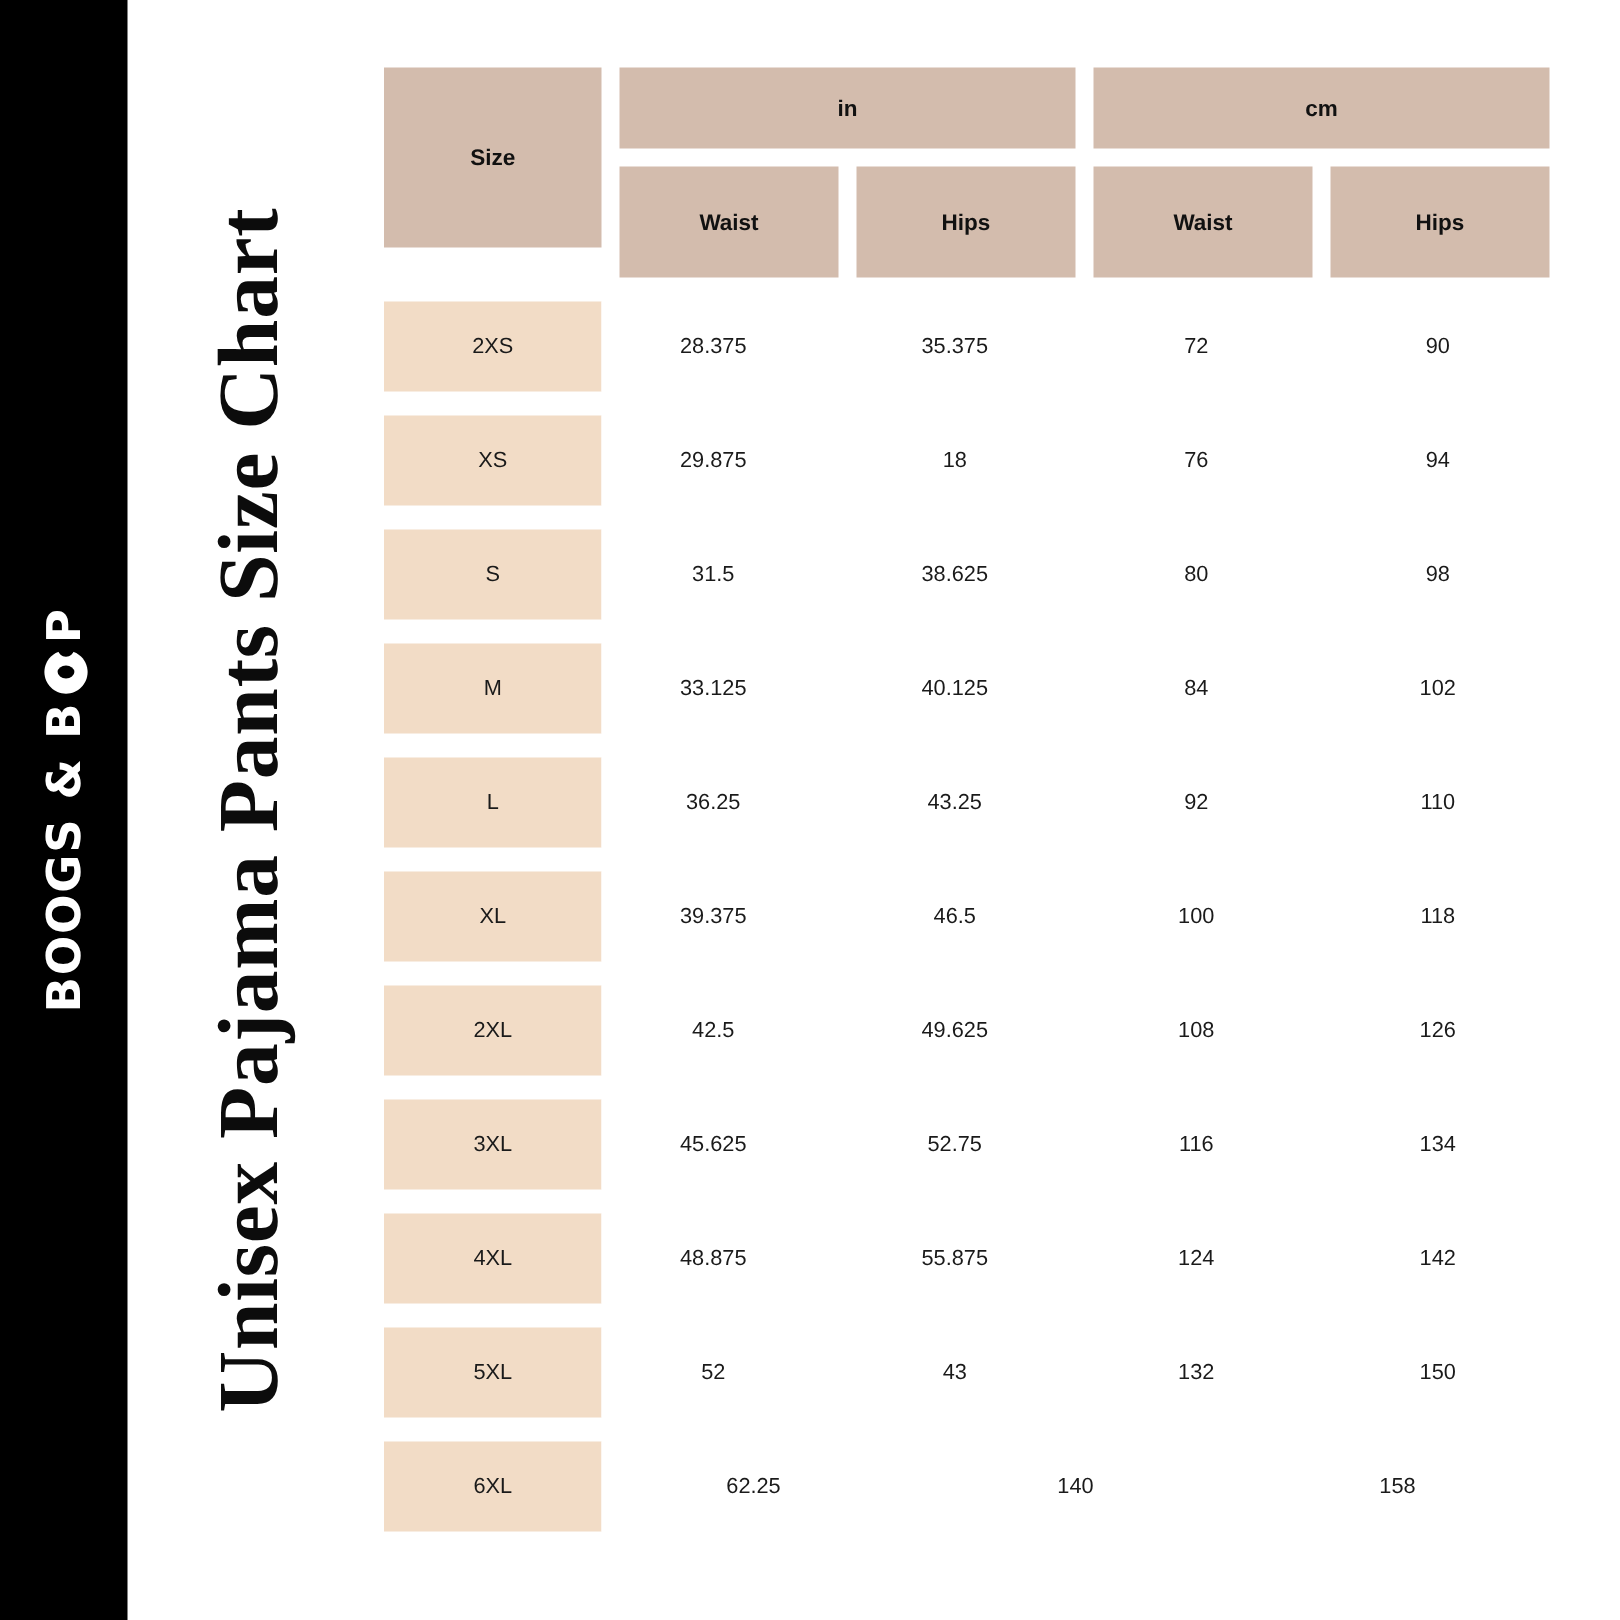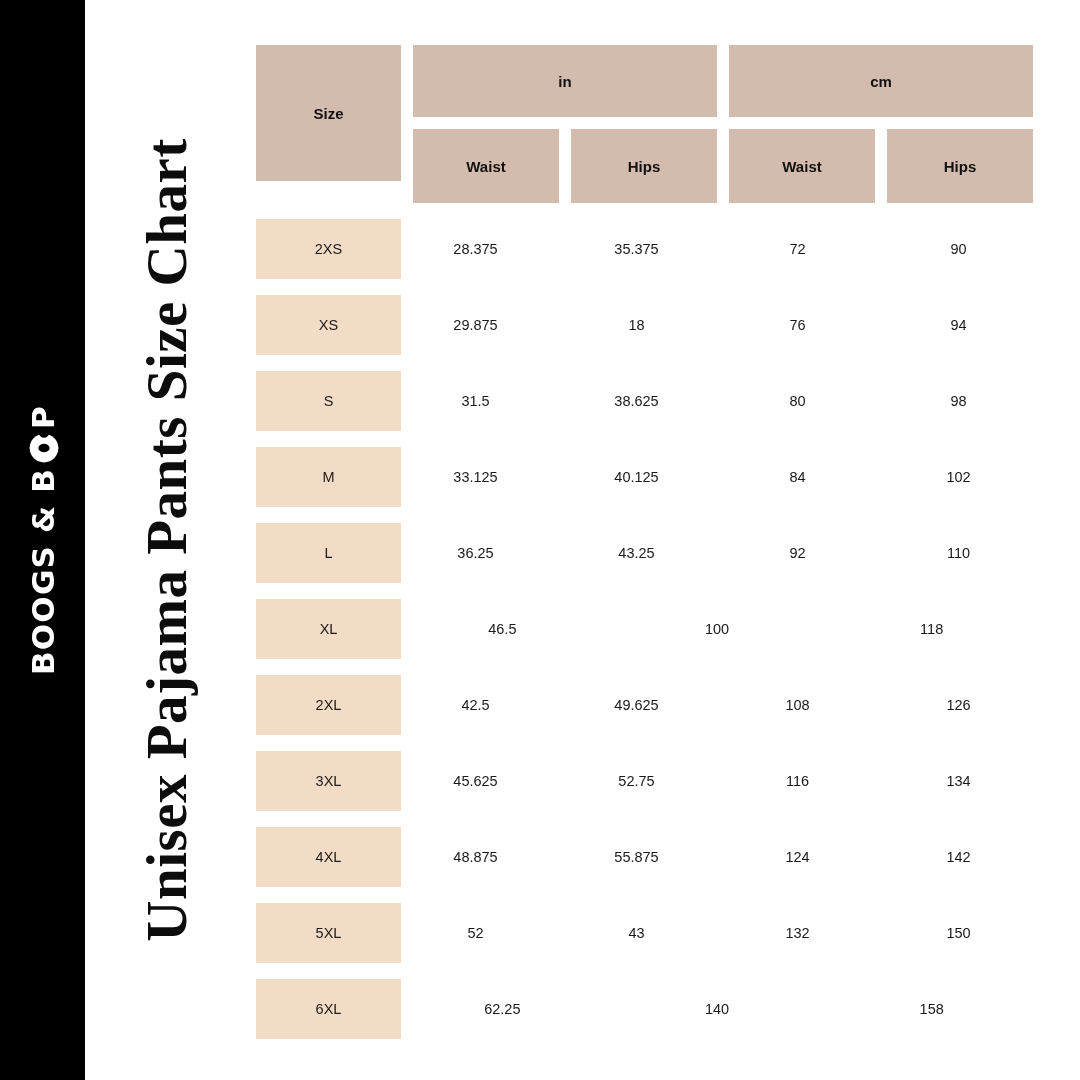--- a/index.html
+++ b/index.html
@@ -96,37 +96,37 @@
   .head-size-cell {
     width: 145px;
     flex: 0 0 145px;
     background: #d3bcad;
     display: flex;
     align-items: center;
     justify-content: center;
     font-weight: 700;
     font-size: 15px;
     color: #111111;
-    height: 136px;
+    height: 120px;
     box-sizing: border-box;
   }
   .head-units {
     flex: 1 1 auto;
     display: flex;
     flex-direction: column;
     gap: 12px;
   }
   .unit-row-top {
     display: flex;
     gap: 12px;
   }
   .unit-group-label {
     flex: 1 1 0;
     background: #d3bcad;
-    height: 72px;
+    height: 54px;
     display: flex;
     align-items: center;
     justify-content: center;
     font-weight: 700;
     font-size: 15px;
     color: #111111;
   }
   .unit-row-sub {
     display: flex;
     gap: 12px;
@@ -263,20 +263,21 @@
         <div class="measure-cells">
           <div class="measure-cell">36.25</div>
           <div class="measure-cell">43.25</div>
           <div class="measure-cell">92</div>
           <div class="measure-cell">110</div>
         </div>
       </div>
       <div class="chart-row">
         <div class="size-cell">XL</div>
         <div class="measure-cells">
+          <div class="measure-cell">39.375</div>
           <div class="measure-cell">46.5</div>
           <div class="measure-cell">100</div>
           <div class="measure-cell">118</div>
         </div>
       </div>
       <div class="chart-row">
         <div class="size-cell">2XL</div>
         <div class="measure-cells">
           <div class="measure-cell">42.5</div>
           <div class="measure-cell">49.625</div>

